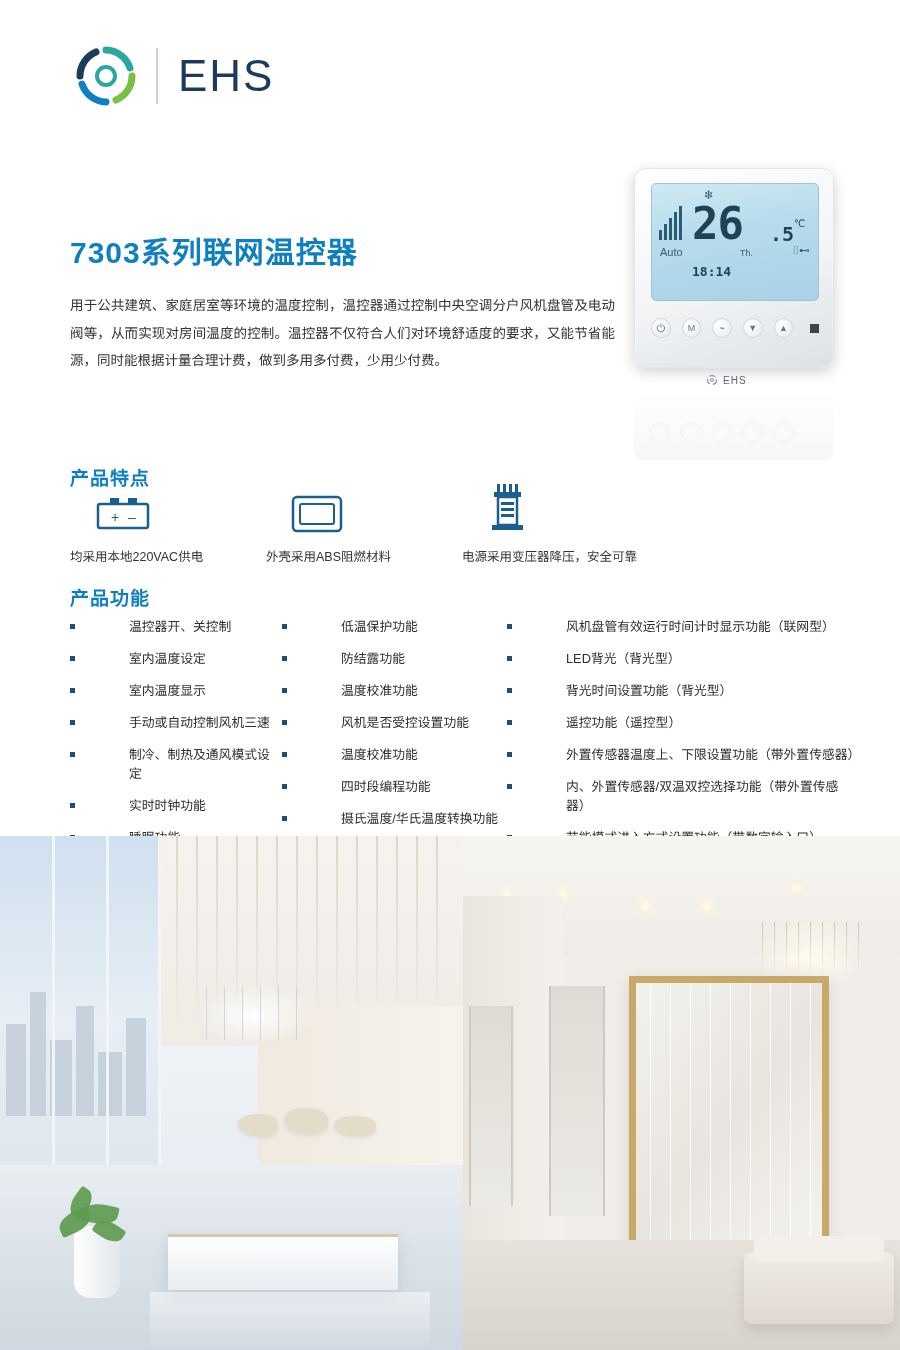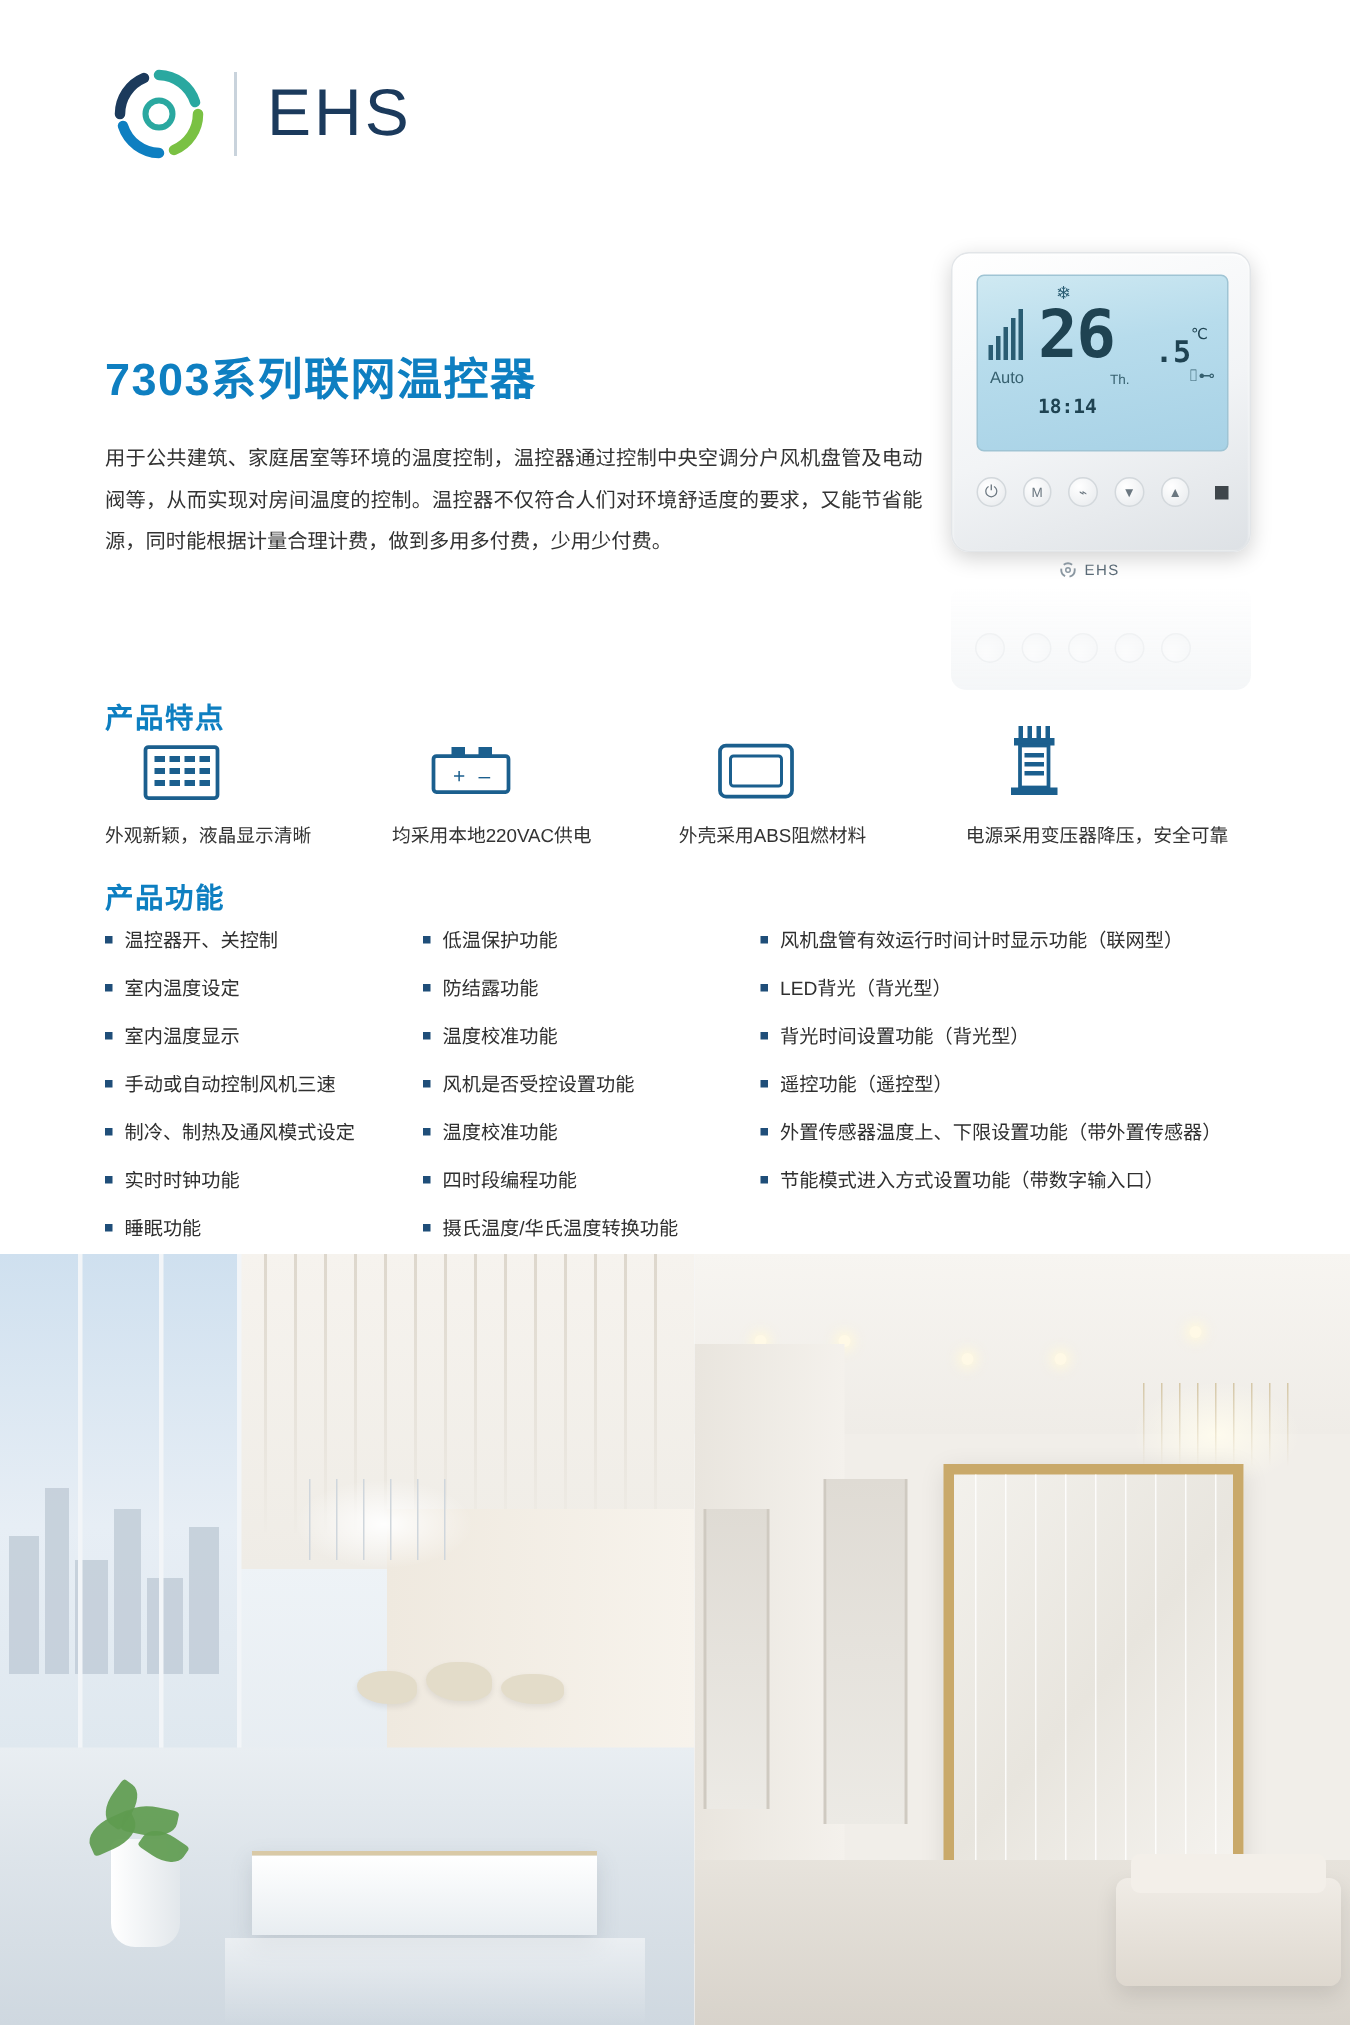--- a/index.html
+++ b/index.html
@@ -174,20 +174,21 @@
   }
   .func-col { }
   .func-col.c1 { width: 212px; }
   .func-col.c2 { width: 225px; }
   .func-col.c3 { width: 350px; }
   .func-item {
     display: flex; align-items: flex-start;
     font-size: 12.8px; color: #2f2f2f;
     line-height: 1.45;
     margin-bottom: 13.5px;
+    gap: 46px;
   }
   .bullet {
     width: 5px; height: 5px; background: #1f4e79;
     margin: 6px 8px 0 0; flex: 0 0 auto;
   }
 
   
   .photos {
     position: absolute; top: 836px; left: 0;
     width: 900px; height: 514px;
@@ -387,42 +388,20 @@
         <span class="key"></span>
         <span class="key"></span>
       </div>
     </div>
   </div>
 
   <h2 class="sec-head" id="features-head">产品特点</h2>
 
   <div class="features">
 
-    <div class="feature">
-      <div class="ficon">
-        <svg width="54" height="42" viewBox="0 0 54 42" aria-hidden="true">
-          <rect x="3" y="4" width="48" height="34" rx="2" fill="none" stroke="#1b5f8e" stroke-width="2.5"></rect>
-          <g fill="#1b5f8e">
-            <rect x="9" y="10" width="7" height="4"></rect>
-              <rect x="19" y="10" width="7" height="4"></rect>
-            <rect x="29" y="10" width="7" height="4"></rect>
-              <rect x="39" y="10" width="7" height="4"></rect>
-            <rect x="9" y="18" width="7" height="4"></rect>
-              <rect x="19" y="18" width="7" height="4"></rect>
-            <rect x="29" y="18" width="7" height="4"></rect>
-              <rect x="39" y="18" width="7" height="4"></rect>
-            <rect x="9" y="26" width="7" height="4"></rect>
-              <rect x="19" y="26" width="7" height="4"></rect>
-            <rect x="29" y="26" width="7" height="4"></rect>
-              <rect x="39" y="26" width="7" height="4"></rect>
-          </g>
-        </svg>
-      </div>
-      <div class="flabel">外观新颖，液晶显示清晰</div>
-    </div>
 
     <div class="feature">
       <div class="ficon">
         <svg width="60" height="42" viewBox="0 0 60 42" aria-hidden="true">
           <rect x="4" y="10" width="50" height="24" rx="2" fill="none" stroke="#1b5f8e" stroke-width="2.5"></rect>
           <rect x="16" y="4" width="9" height="7" fill="#1b5f8e"></rect>
           <rect x="34" y="4" width="9" height="7" fill="#1b5f8e"></rect>
           <text x="17" y="28" font-size="14" fill="#1b5f8e" font-family="Liberation Sans, sans-serif">+</text>
           <text x="34" y="28" font-size="14" fill="#1b5f8e" font-family="Liberation Sans, sans-serif">–</text>
         </svg>
@@ -543,20 +522,24 @@
           <span class="bullet"></span>
           <span>背光时间设置功能（背光型）</span>
         </div>
       <div class="func-item">
           <span class="bullet"></span>
           <span>遥控功能（遥控型）</span>
         </div>
       <div class="func-item">
           <span class="bullet"></span>
           <span>外置传感器温度上、下限设置功能（带外置传感器）</span>
+        </div>
+      <div class="func-item">
+          <span class="bullet"></span>
+          <span>内、外置传感器/双温双控选择功能（带外置传感器）</span>
         </div>
       <div class="func-item">
           <span class="bullet"></span>
           <span>节能模式进入方式设置功能（带数字输入口）</span>
         </div>
     </div>
 
   </div>
 
   <div class="photos">

